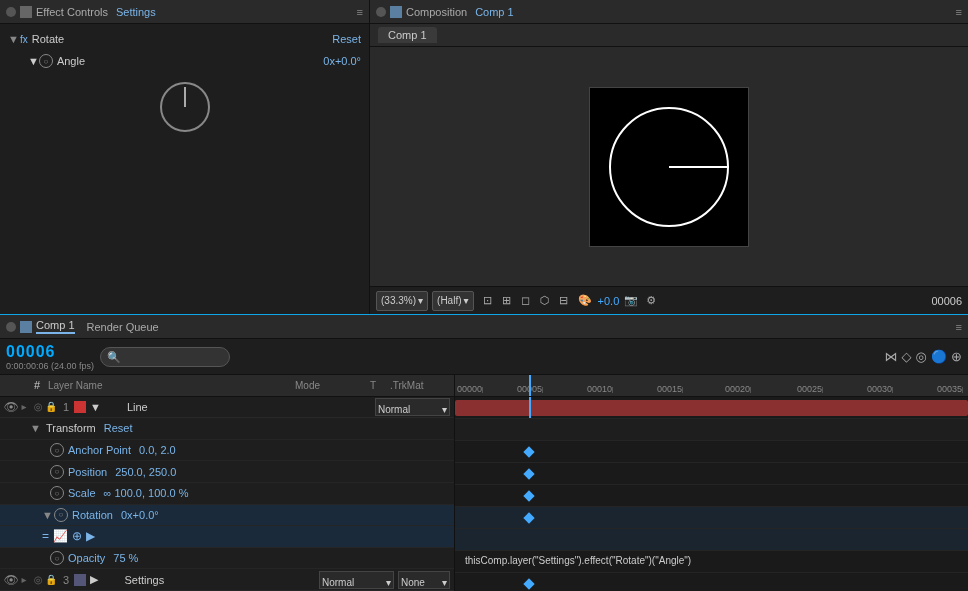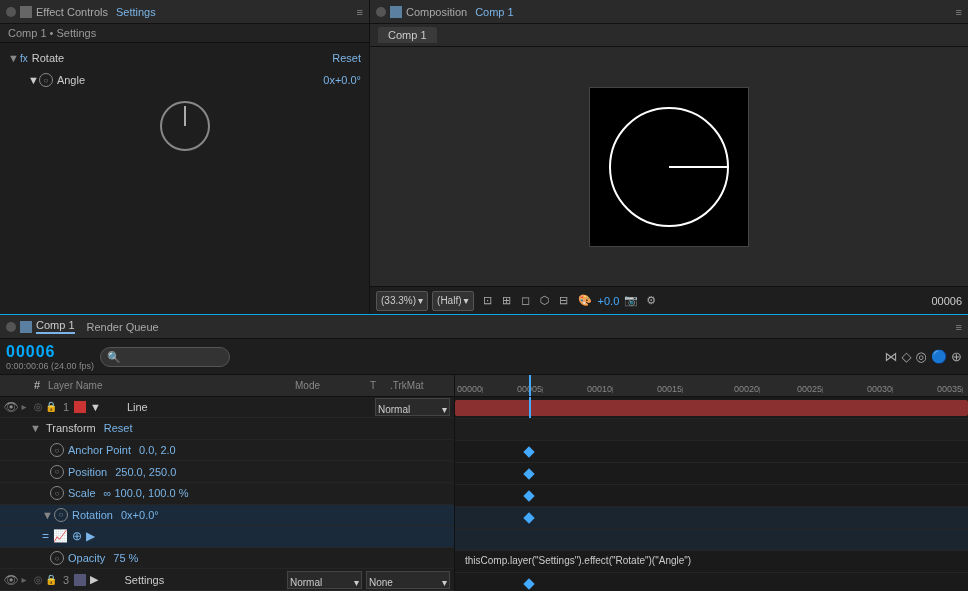--- a/index.html
+++ b/index.html
@@ -531,21 +531,20 @@
 <div class="top-area">
 
   <div class="effect-controls">
     <div class="panel-header">
       <div class="panel-close-btn"></div>
       <div class="panel-icon-sq"></div>
       <span class="panel-title">Effect Controls</span>
       <span class="panel-title-accent" style="margin-left:4px;">Settings</span>
       <span class="panel-menu-btn">≡</span>
     </div>
-    <div class="breadcrumb">Comp 1 • Settings</div>
     <div class="effect-content">
 
       <div class="effect-row">
         <span class="expand-icon">▼</span>
         <span class="fx-badge">fx</span>
         <span class="effect-name">Rotate</span>
         <span class="effect-reset">Reset</span>
       </div>
 
       <div class="angle-row">
@@ -714,21 +713,21 @@
             <div class="lc-icon">🔒</div>
           </div>
           <span class="layer-num">3</span>
           <div class="layer-color-sq" style="background:#555577;"></div>
           <span class="expand-icon" style="margin-right:4px;">▶</span>
           <span class="layer-name">Settings</span>
           <div class="layer-mode-select">
             <span>Normal</span>
             <span>▾</span>
           </div>
-          <div class="layer-mode-select" style="width:84px; margin-left:4px;">
+          <div class="layer-mode-select" style="width:52px; margin-left:4px;">
             <span>None</span>
             <span>▾</span>
           </div>
         </div>
 
       </div>
 
       <div class="track-area">
 
         <div class="time-ruler">
@@ -741,21 +740,21 @@
             <div class="ruler-line"></div>
           </div>
           <div class="ruler-tick" style="left:132px;">
             <span class="ruler-label">00010</span>
             <div class="ruler-line"></div>
           </div>
           <div class="ruler-tick" style="left:202px;">
             <span class="ruler-label">00015</span>
             <div class="ruler-line"></div>
           </div>
-          <div class="ruler-tick" style="left:279px;margin-top:36px;">
+          <div class="ruler-tick" style="left:270px;margin-top:36px;">
             <span class="ruler-label">00020</span>
             <div class="ruler-line"></div>
           </div>
           <div class="ruler-tick" style="left:342px;">
             <span class="ruler-label">00025</span>
             <div class="ruler-line"></div>
           </div>
           <div class="ruler-tick" style="left:412px;">
             <span class="ruler-label">00030</span>
             <div class="ruler-line"></div>

